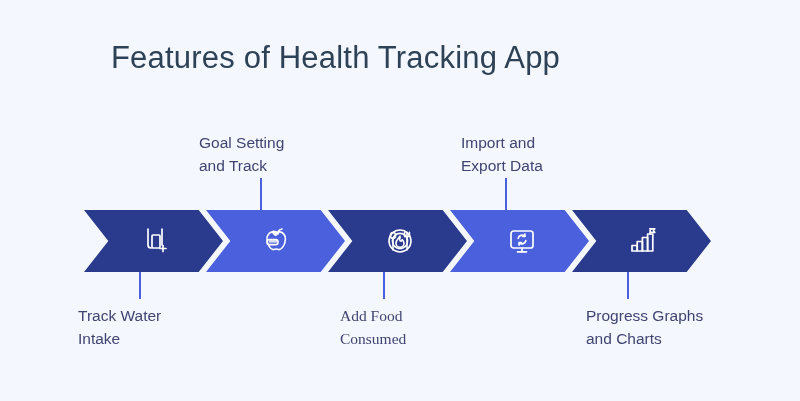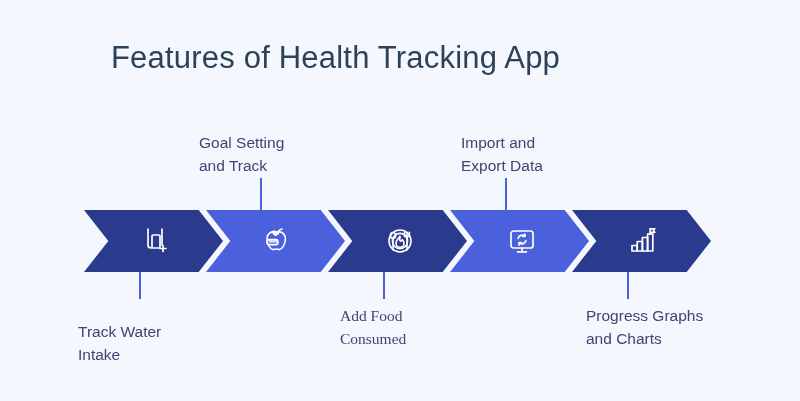--- a/index.html
+++ b/index.html
@@ -88,21 +88,21 @@
 
 <div class="page">
 
   <div class="title">Features of Health Tracking App</div>
 
   <div class="cap" style="left:199px; top:131px;">Goal Setting
 and Track</div>
   <div class="cap" style="left:461px; top:131px;">Import and
 Export Data</div>
 
-  <div class="cap" style="left:78px; top:320px;">Track Water
+  <div class="cap" style="left:78px; top:304px;">Track Water
 Intake</div>
   <div class="cap" style="left:340px; top:304px;font-family:Liberation Serif, serif;">Add Food
 Consumed</div>
   <div class="cap" style="left:586px; top:304px;">Progress Graphs
 and Charts</div>
 
   <div class="conn" style="left:139px; top:258px; height:41px;"></div>
   <div class="conn" style="left:260px; top:178px; height:38px;"></div>
   <div class="conn" style="left:383px; top:258px; height:41px;"></div>
   <div class="conn" style="left:505px; top:178px; height:38px;"></div>

